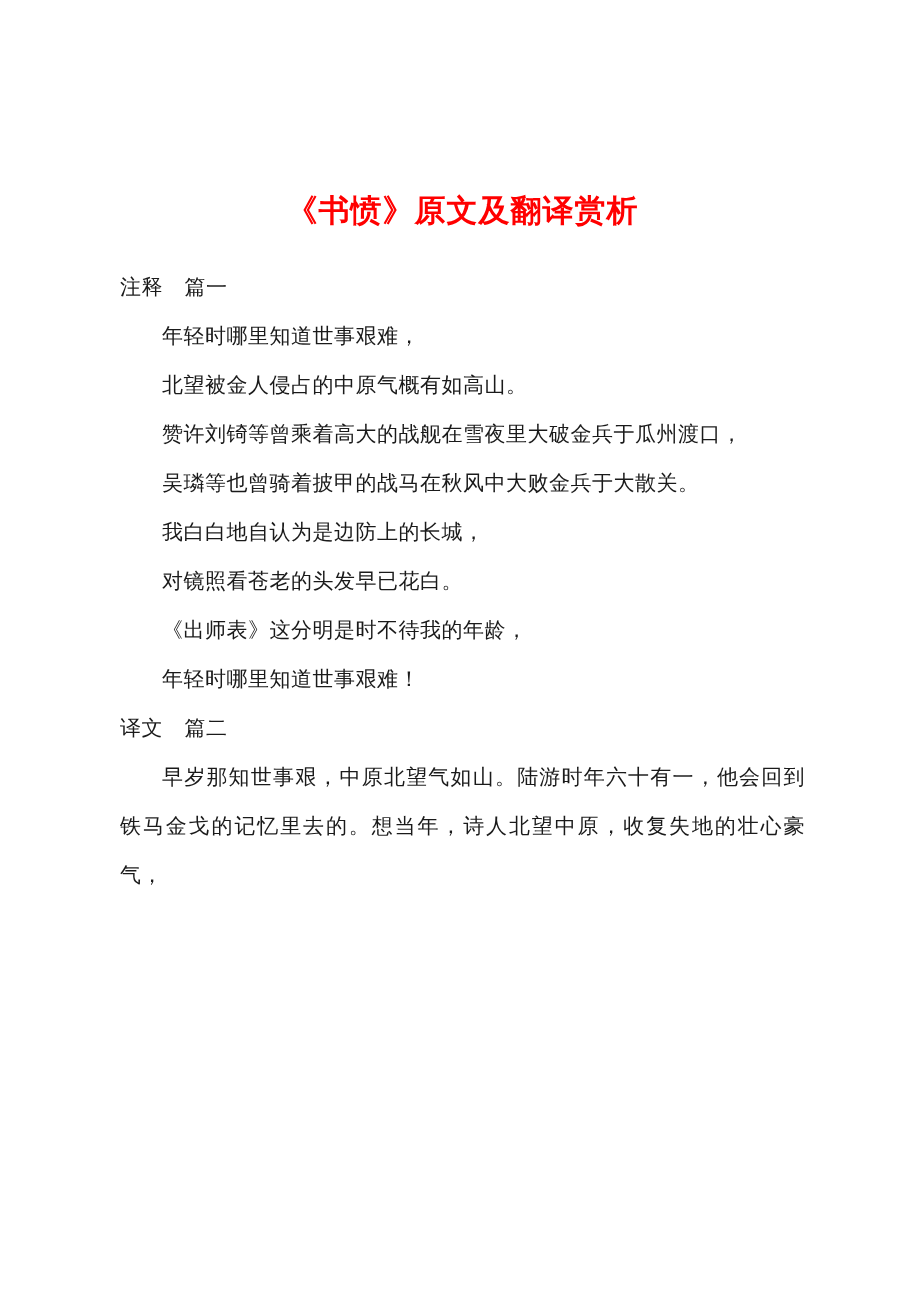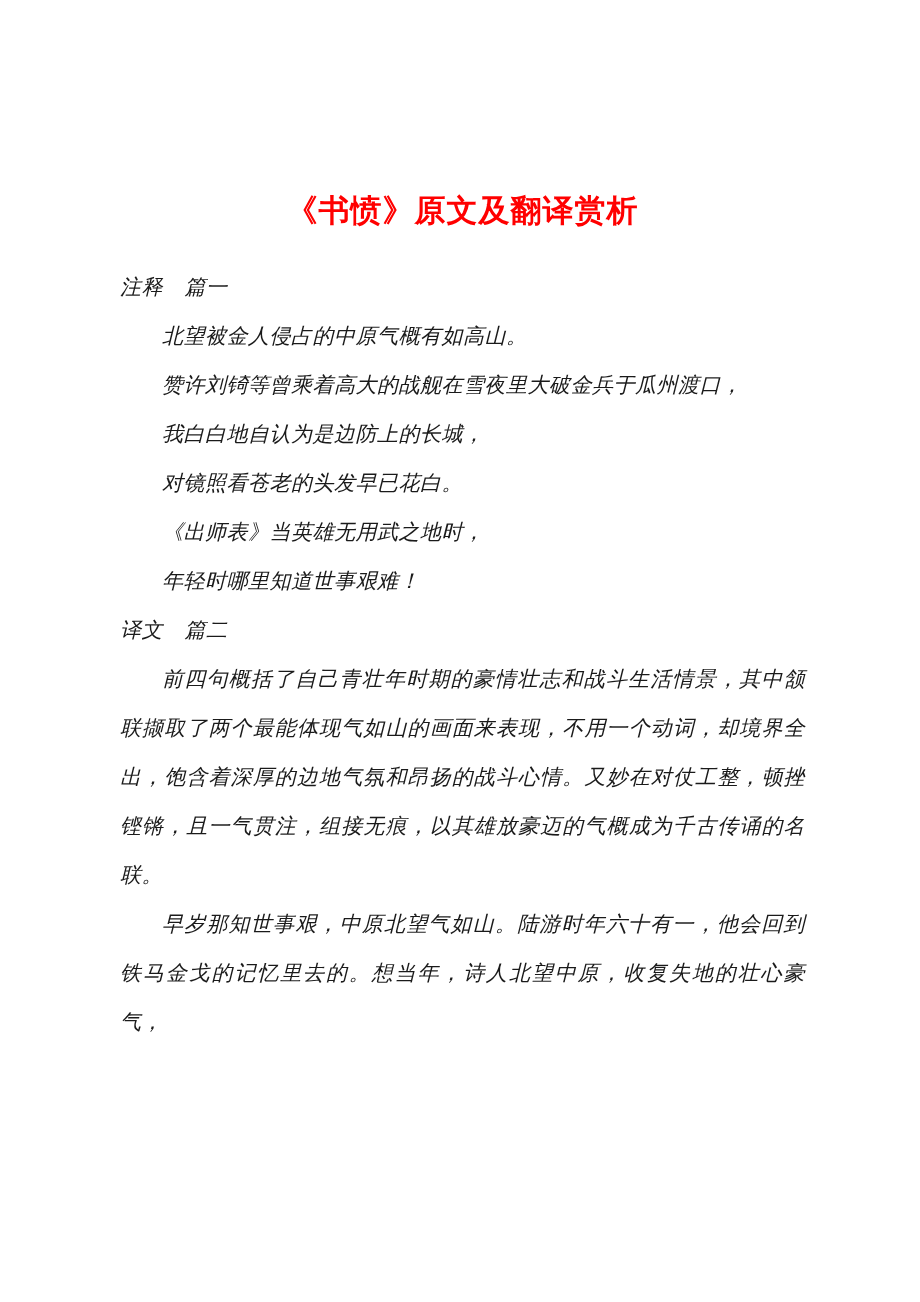--- a/index.html
+++ b/index.html
@@ -34,21 +34,20 @@
   .doc-body {
     margin-top: 31px;
     font-size: 21px;
     line-height: 49px;
     text-align: justify;
     letter-spacing: 0.5px;
   }
   .doc-body p {
     margin: 0;
     padding: 0;
-    font-style: italic;
   }
   .section-heading {
     text-indent: 0;
     text-align: left;
   }
   .poem-line {
     text-indent: 2em;
     text-align: left;
   }
   .para {
@@ -59,27 +58,28 @@
 <body>
 
 <main class="page" style="background: rgb(255, 255, 255); color: rgb(26, 26, 26);">
 
   <h1 class="doc-title" style="color: rgb(255, 0, 0);">《书愤》原文及翻译赏析</h1>
 
   <div class="doc-body">
 
     <p class="section-heading">注释　篇一</p>
 
+    <p class="poem-line">年轻时哪里知道世事艰难，</p>
     <p class="poem-line">北望被金人侵占的中原气概有如高山。</p>
     <p class="poem-line">赞许刘锜等曾乘着高大的战舰在雪夜里大破金兵于瓜州渡口，</p>
+    <p class="poem-line">吴璘等也曾骑着披甲的战马在秋风中大败金兵于大散关。</p>
     <p class="poem-line">我白白地自认为是边防上的长城，</p>
     <p class="poem-line">对镜照看苍老的头发早已花白。</p>
-    <p class="poem-line">《出师表》当英雄无用武之地时，</p>
+    <p class="poem-line">《出师表》这分明是时不待我的年龄，</p>
     <p class="poem-line">年轻时哪里知道世事艰难！</p>
 
     <p class="section-heading">译文　篇二</p>
 
-    <p class="para">前四句概括了自己青壮年时期的豪情壮志和战斗生活情景，其中颔联撷取了两个最能体现气如山的画面来表现，不用一个动词，却境界全出，饱含着深厚的边地气氛和昂扬的战斗心情。又妙在对仗工整，顿挫铿锵，且一气贯注，组接无痕，以其雄放豪迈的气概成为千古传诵的名联。</p>
     <p class="para">早岁那知世事艰，中原北望气如山。陆游时年六十有一，他会回到铁马金戈的记忆里去的。想当年，诗人北望中原，收复失地的壮心豪气，</p>
 
   </div>
 
 </main>
 
 </body></html>

